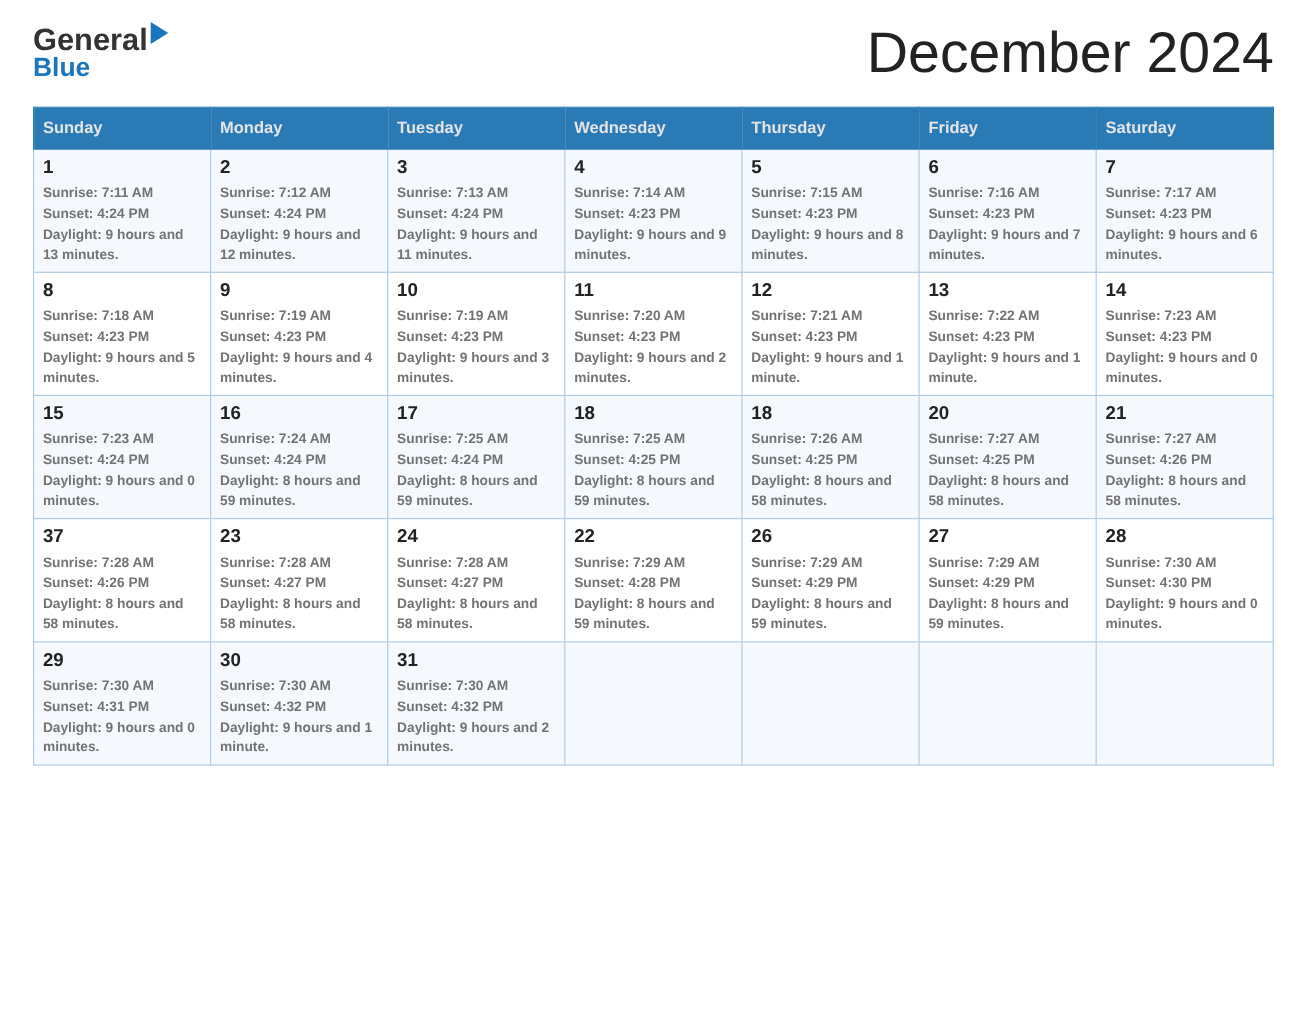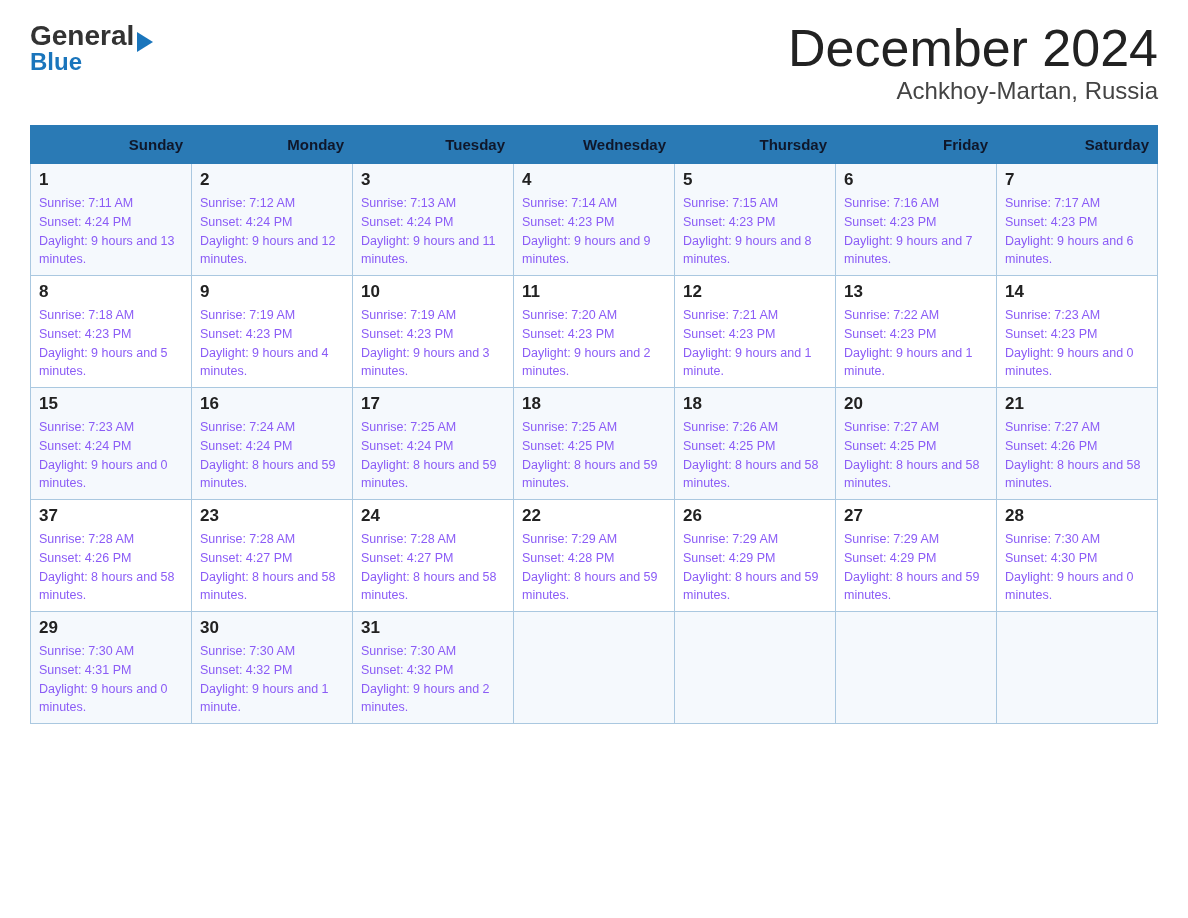--- a/index.html
+++ b/index.html
@@ -31,23 +31,23 @@
       color: #444;
       font-weight: normal;
     }
     table {
       width: 100%;
       border-collapse: collapse;
       table-layout: fixed;
     }
     thead tr th {
       background-color: #2a7ab5;
-      color: #0f172a;
+      color: #e5e5e5;
       padding: 10px 8px;
-      text-align: right;
+      text-align: left;
       font-size: 15px;
       font-weight: bold;
       border: 1px solid #2a7ab5;
     }
     tbody tr td {
       border: 1px solid #aac8e0;
       padding: 6px 8px;
       vertical-align: top;
       font-size: 13px;
       color: #333;
@@ -56,39 +56,40 @@
     .day-num {
       font-size: 17px;
       font-weight: bold;
       color: #222;
       display: block;
       margin-bottom: 4px;
     }
     .day-info {
       font-size: 12.5px;
       line-height: 1.5;
-      color: #8b5cf6;
+      color: #737373;
+      font-weight: bold;
     }
     .empty-cell {
       background: #fff;
     }
     tbody tr:nth-child(odd) td {
       background-color: #f5f9fd;
     }
     tbody tr:nth-child(even) td {
       background-color: #fff;
     }
     
     .logo-wrapper {
       display: flex;
       flex-direction: column;
     }
     .logo-line1 {
       display: flex;
-      align-items: flex-end;
+      align-items: flex-start;
       font-size: 28px;
       font-weight: bold;
       color: #333;
     }
     .logo-arrow {
       display: inline-block;
       width: 0;
       height: 0;
       border-top: 10px solid transparent;
       border-bottom: 10px solid transparent;
@@ -108,21 +109,20 @@
 <div class="header">
   <div class="logo-wrapper">
     <div class="logo-line1">
       <span>General</span>
       <span class="logo-arrow"></span>
     </div>
     <div class="logo-line2">Blue</div>
   </div>
   <div class="title-block">
     <div class="month-title">December 2024</div>
-    <div class="location-title">Achkhoy-Martan, Russia</div>
   </div>
 </div>
 
 <table>
   <thead>
     <tr>
     <th>Sunday</th>
         <th>Monday</th>
         <th>Tuesday</th>
         <th>Wednesday</th>

